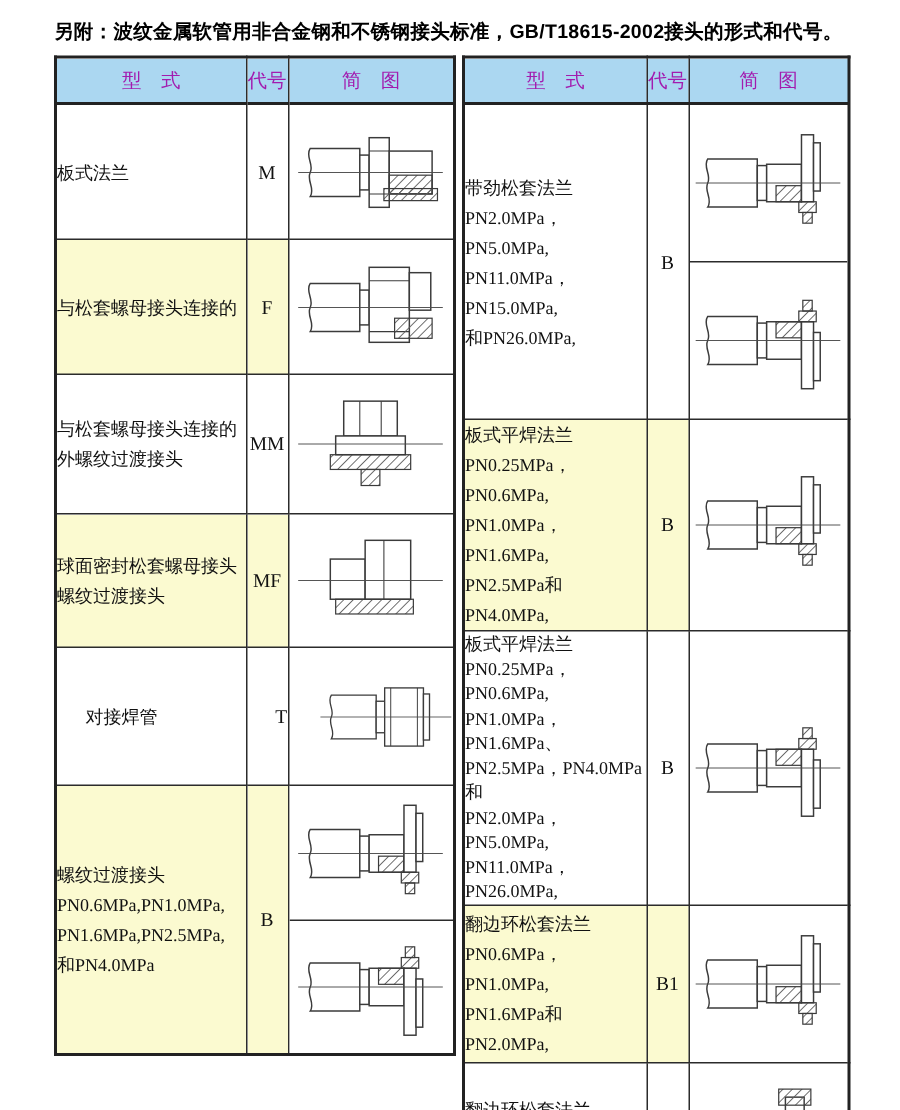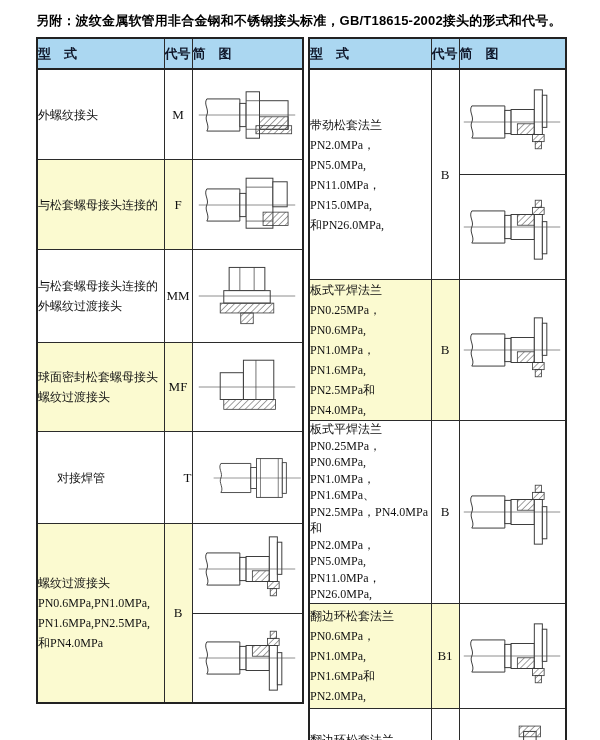--- a/index.html
+++ b/index.html
@@ -26,22 +26,22 @@
   table.t.lt{width:266px;margin-right:4px;}
   table.t.rt{width:257px;}
   table.t td{
     border:1px solid #2b2b2b;
     padding:0;
     vertical-align:middle;
     overflow:hidden;
   }
   tr.hdr td{
     background:var(--header-bg);
-    height:29px;
-    font-size:13px;font-weight:bold;color:#0f172a;
+    height:29px;text-align:center;
+    font-size:13px;font-weight:normal;color:#a21caf;
     border-bottom:2px solid var(--border);
   }
   td.type{
     padding:3px 4px 3px 8px;
     font-family:"Liberation Serif",serif;
     font-size:12px;line-height:20px;
     white-space:pre-line;
     color:#111;
   }
   td.type.tight{line-height:16.5px;}
@@ -100,21 +100,21 @@
           <col style="width:28px">
           <col style="width:111px">
         </colgroup>
       <tbody>
       <tr class="hdr">
         <td>型　式</td>
         <td>代号</td>
         <td>简　图</td>
       </tr>
       <tr class="h89">
-        <td class="type">外螺纹接头</td>
+        <td class="type">板式法兰</td>
         <td class="code">M</td>
         <td class="diag">
               <div class="dwrap">
                 <svg viewBox="0 0 112 84" width="100" height="76" aria-hidden="true">
                   <path class="o" d="M48,24 H11 C7,30 14,36 11,42 C8,48 15,54 11,60 H48 Z"></path>
                   <rect class="o" x="48" y="29" width="7" height="26"></rect>
                   <rect class="o" x="55" y="16" width="15" height="52"></rect>
                   <line class="th" x1="55" y1="26" x2="70" y2="26"></line>
                   <line class="th" x1="55" y1="58" x2="70" y2="58"></line>
                   <rect class="o" x="70" y="26" width="32" height="32"></rect>

